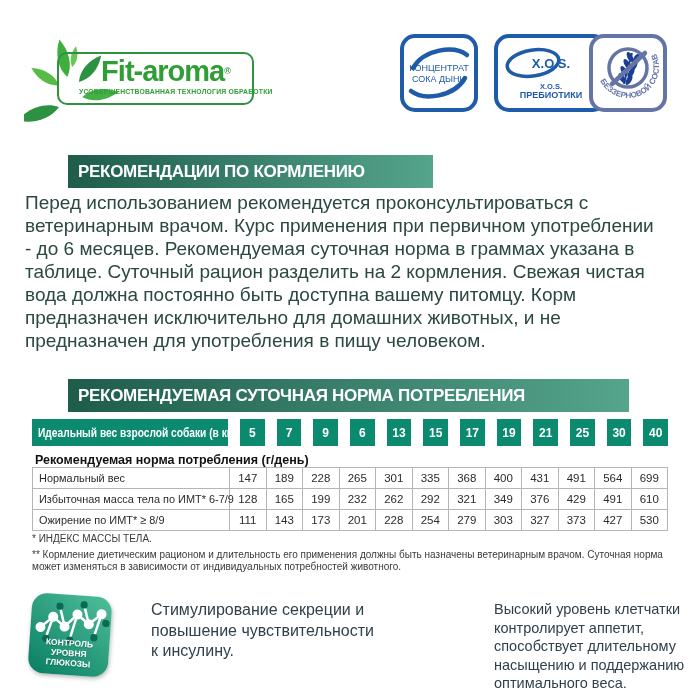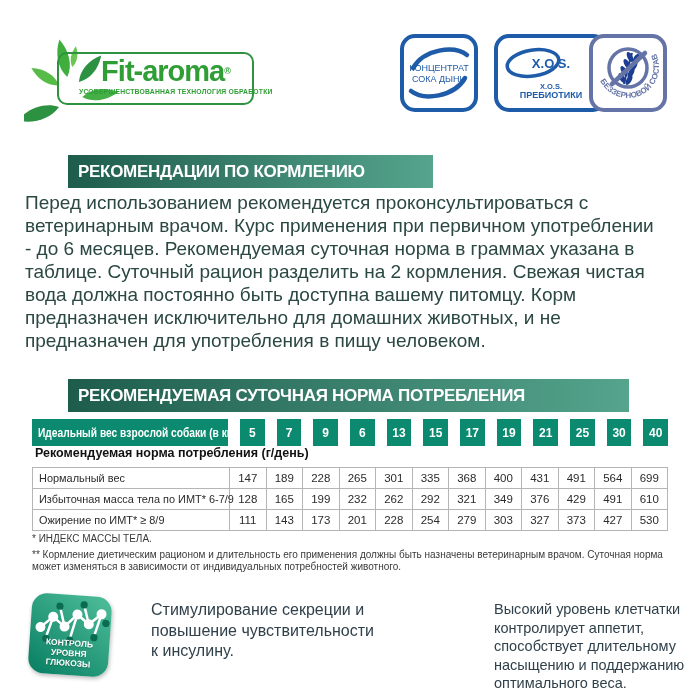--- a/index.html
+++ b/index.html
@@ -38,21 +38,21 @@
 
   
   .ntable{position:absolute;left:32px;top:419px;width:636px;}
   .thead{display:flex;gap:12px;height:27px;}
   .thead .hlabel{width:196px;background:#0c8a70;color:#fff;display:flex;align-items:center;
                  padding-left:6px;box-sizing:border-box;font-weight:bold;font-size:12px;}
   .thead .wcell{flex:1;background:#0c8a70;color:#fff;display:flex;align-items:center;justify-content:center;
                 font-weight:bold;font-size:12px;}
   .cond{display:inline-block;transform:scaleX(.85);transform-origin:left center;white-space:nowrap;}
   .cond2{display:inline-block;transform:scaleX(.95);transform-origin:left center;white-space:nowrap;}
-  .tsubtitle{height:21px;display:flex;align-items:flex-start;font-weight:bold;font-size:12.5px;color:#111;
+  .tsubtitle{height:21px;display:flex;align-items:flex-end;font-weight:bold;font-size:12.5px;color:#111;
              padding-left:3px;}
   .norm-rows{border:1px solid #b5b5b5;}
   .trow{display:flex;height:20px;}
   .trow + .trow{border-top:1px solid #b5b5b5;}
   .tlabel{width:196px;box-sizing:border-box;display:flex;align-items:center;padding-left:6px;
           font-size:11.5px;color:#2b2b2b;}
   .tval{flex:1;border-left:1px solid #b5b5b5;display:flex;align-items:center;justify-content:center;
         font-size:11.5px;color:#2b2b2b;}
 
   

